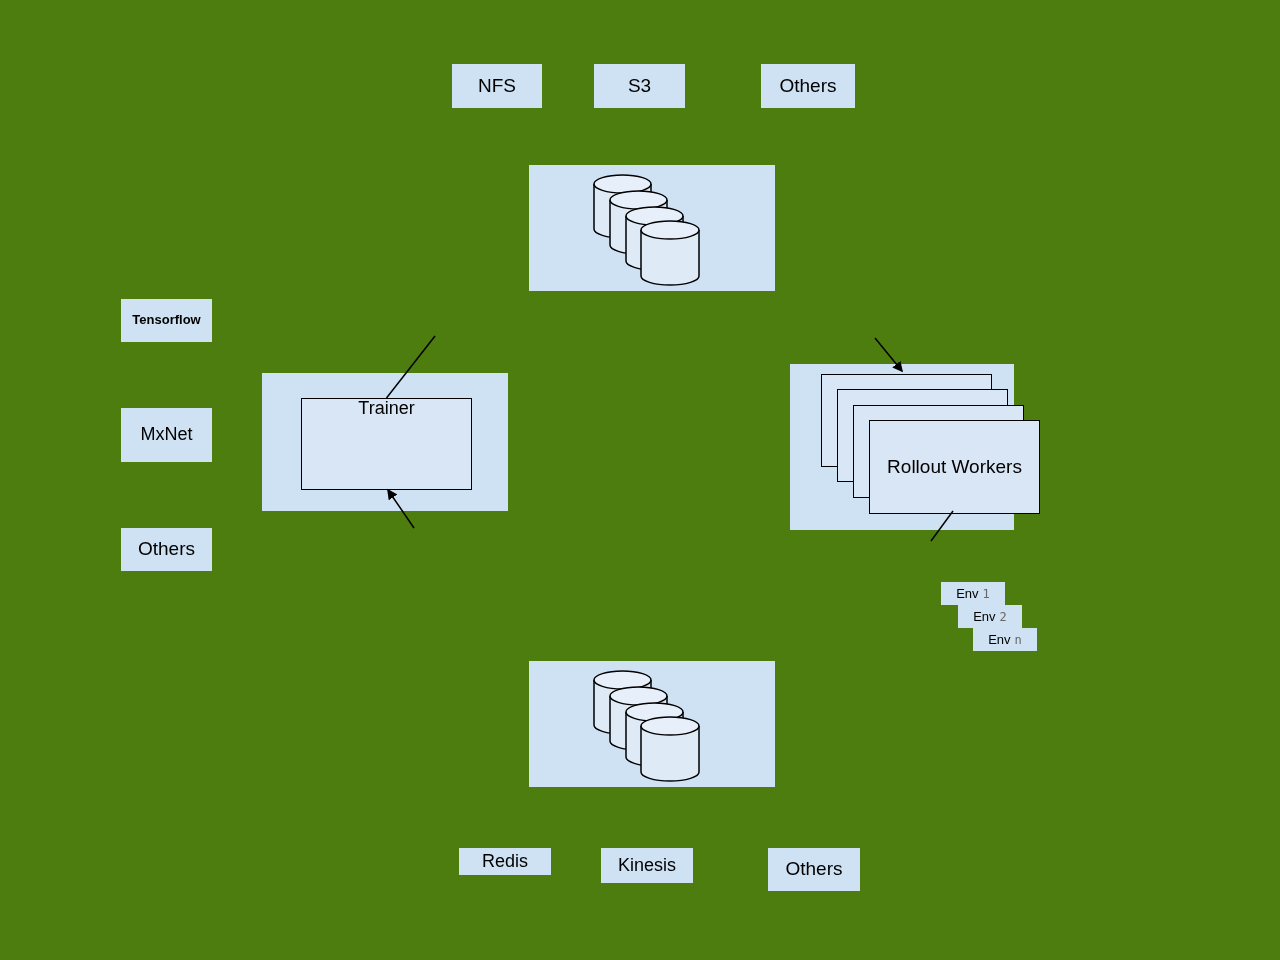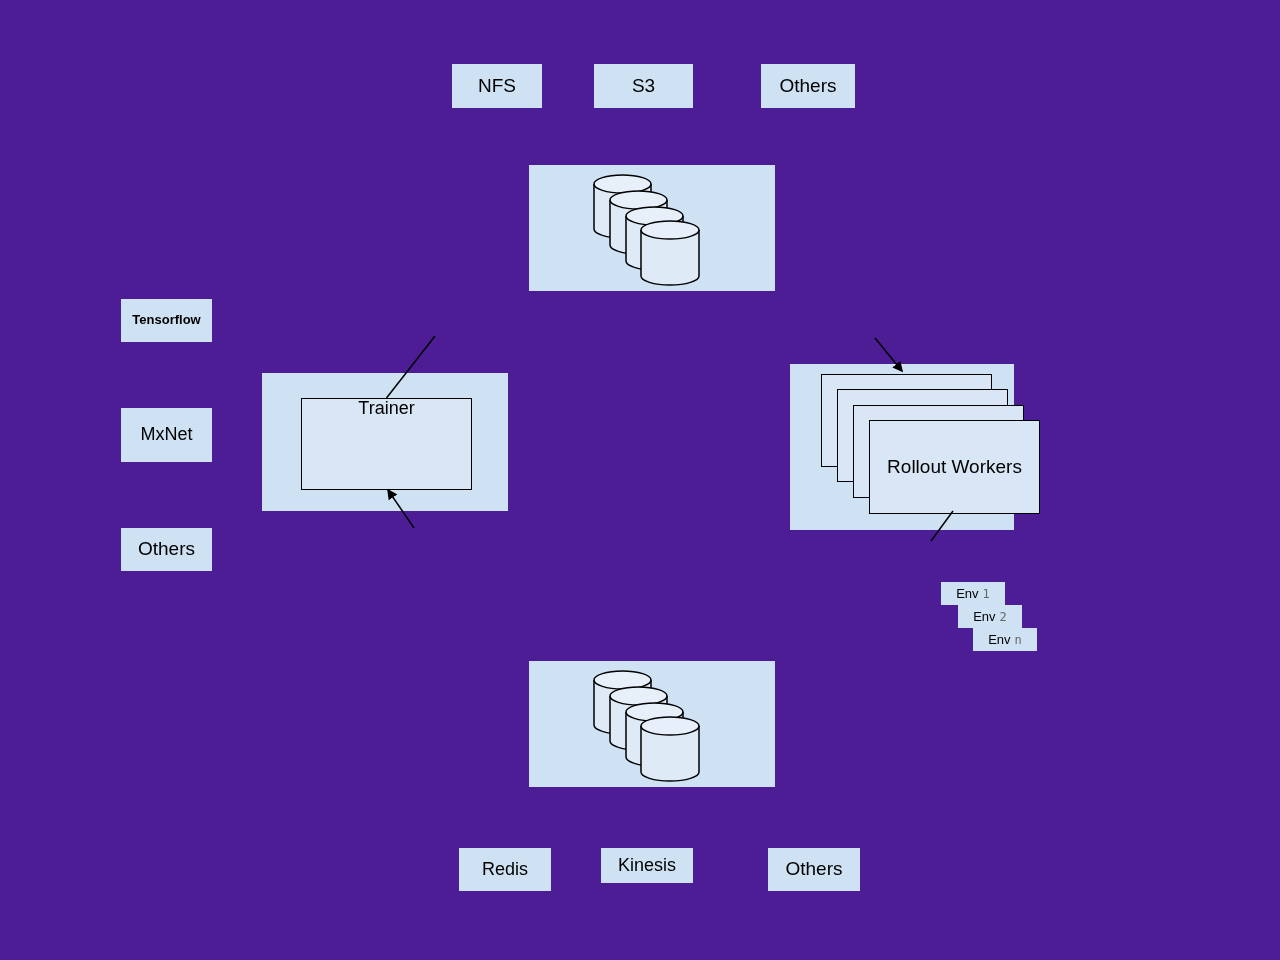--- a/index.html
+++ b/index.html
@@ -1,38 +1,38 @@
 <!DOCTYPE html>
 <html><head>
 <meta charset="utf-8">
 <style>
   html,body{margin:0;padding:0;}
   #canvas{
     position:relative;
     width:1280px;height:960px;
-    background:#4c1d95;
+    background:#4d7c0f;
     font-family:"Liberation Sans", sans-serif;
     overflow:hidden;
   }
   .node{
     position:absolute;
     background:#cfe2f3;
     color:#000000;
     display:flex;
     align-items:center;
     justify-content:center;
     text-align:center;
     line-height:1.1;
   }
   .fs19{font-size:19px;}
   .fs18{font-size:18px;}
   .fs13{font-size:13px;font-weight:bold;}
   
   #node-nfs    {left:452px; top:64px;  width:90px; height:44px;}
-  #node-s3     {left:594px; top:64px;  width:99px; height:44px;}
+  #node-s3     {left:594px; top:64px;  width:91px; height:44px;}
   #node-others-top{left:761px; top:64px; width:94px; height:44px;}
   
   .storage{position:absolute; background:#cfe2f3;}
   #storage-top   {left:529px; top:165px; width:246px; height:126px;}
   #storage-bottom{left:529px; top:661px; width:246px; height:126px;}
   
   #node-tensorflow {left:121px; top:299px; width:91px; height:43px;}
   #node-mxnet      {left:121px; top:408px; width:91px; height:54px;}
   #node-others-left{left:121px; top:528px; width:91px; height:43px;}
   
@@ -63,21 +63,21 @@
     gap:4px; font-size:13px;
   }
   .env-num{
     font-family:"DejaVu Sans Mono", monospace;
     font-size:12px; color:#666666;
   }
   #env-1{left:941px; top:582px;}
   #env-2{left:958px; top:605px;}
   #env-n{left:973px; top:628px;}
   
-  #node-redis      {left:459px; top:848px; width:92px; height:43px;}
+  #node-redis      {left:459px; top:848px; width:92px; height:27px;}
   #node-kinesis    {left:601px; top:848px; width:92px; height:35px;}
   #node-others-bottom{left:768px; top:848px; width:92px; height:43px;}
   
   #arrow-overlay{
     position:absolute; left:0; top:0; width:1280px; height:960px;
     pointer-events:none;
   }
 </style>
 </head>
 <body>

